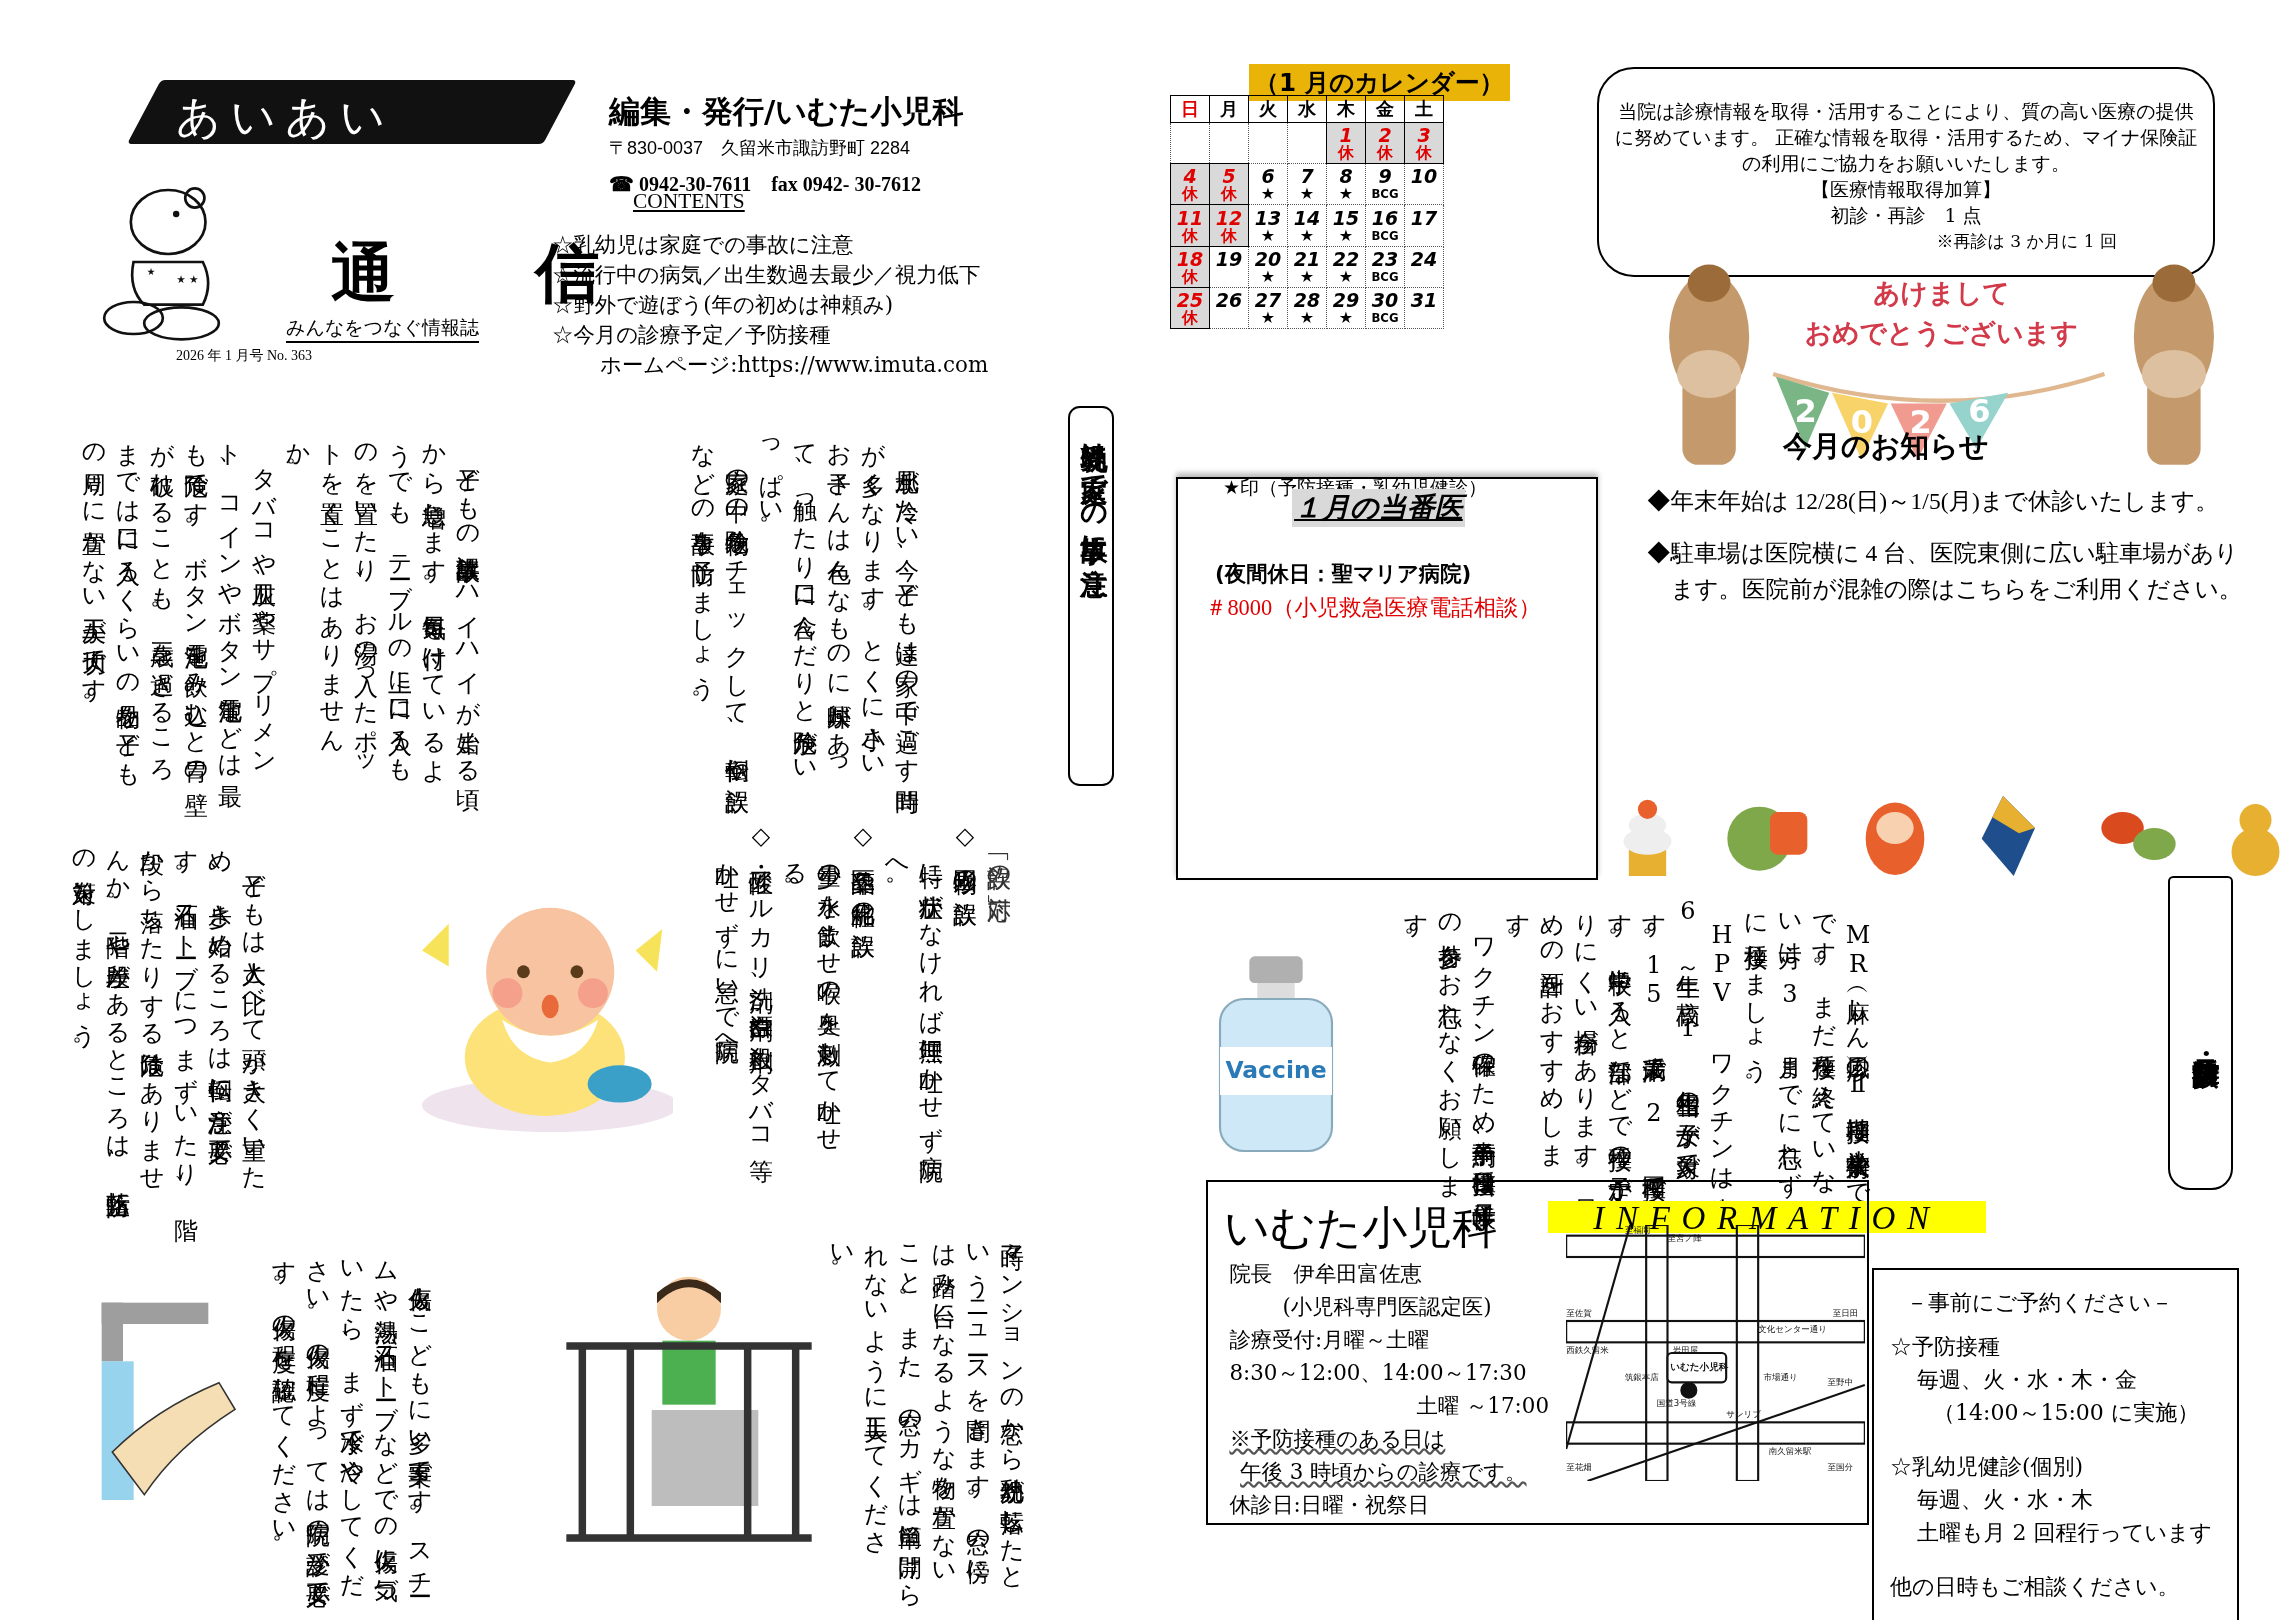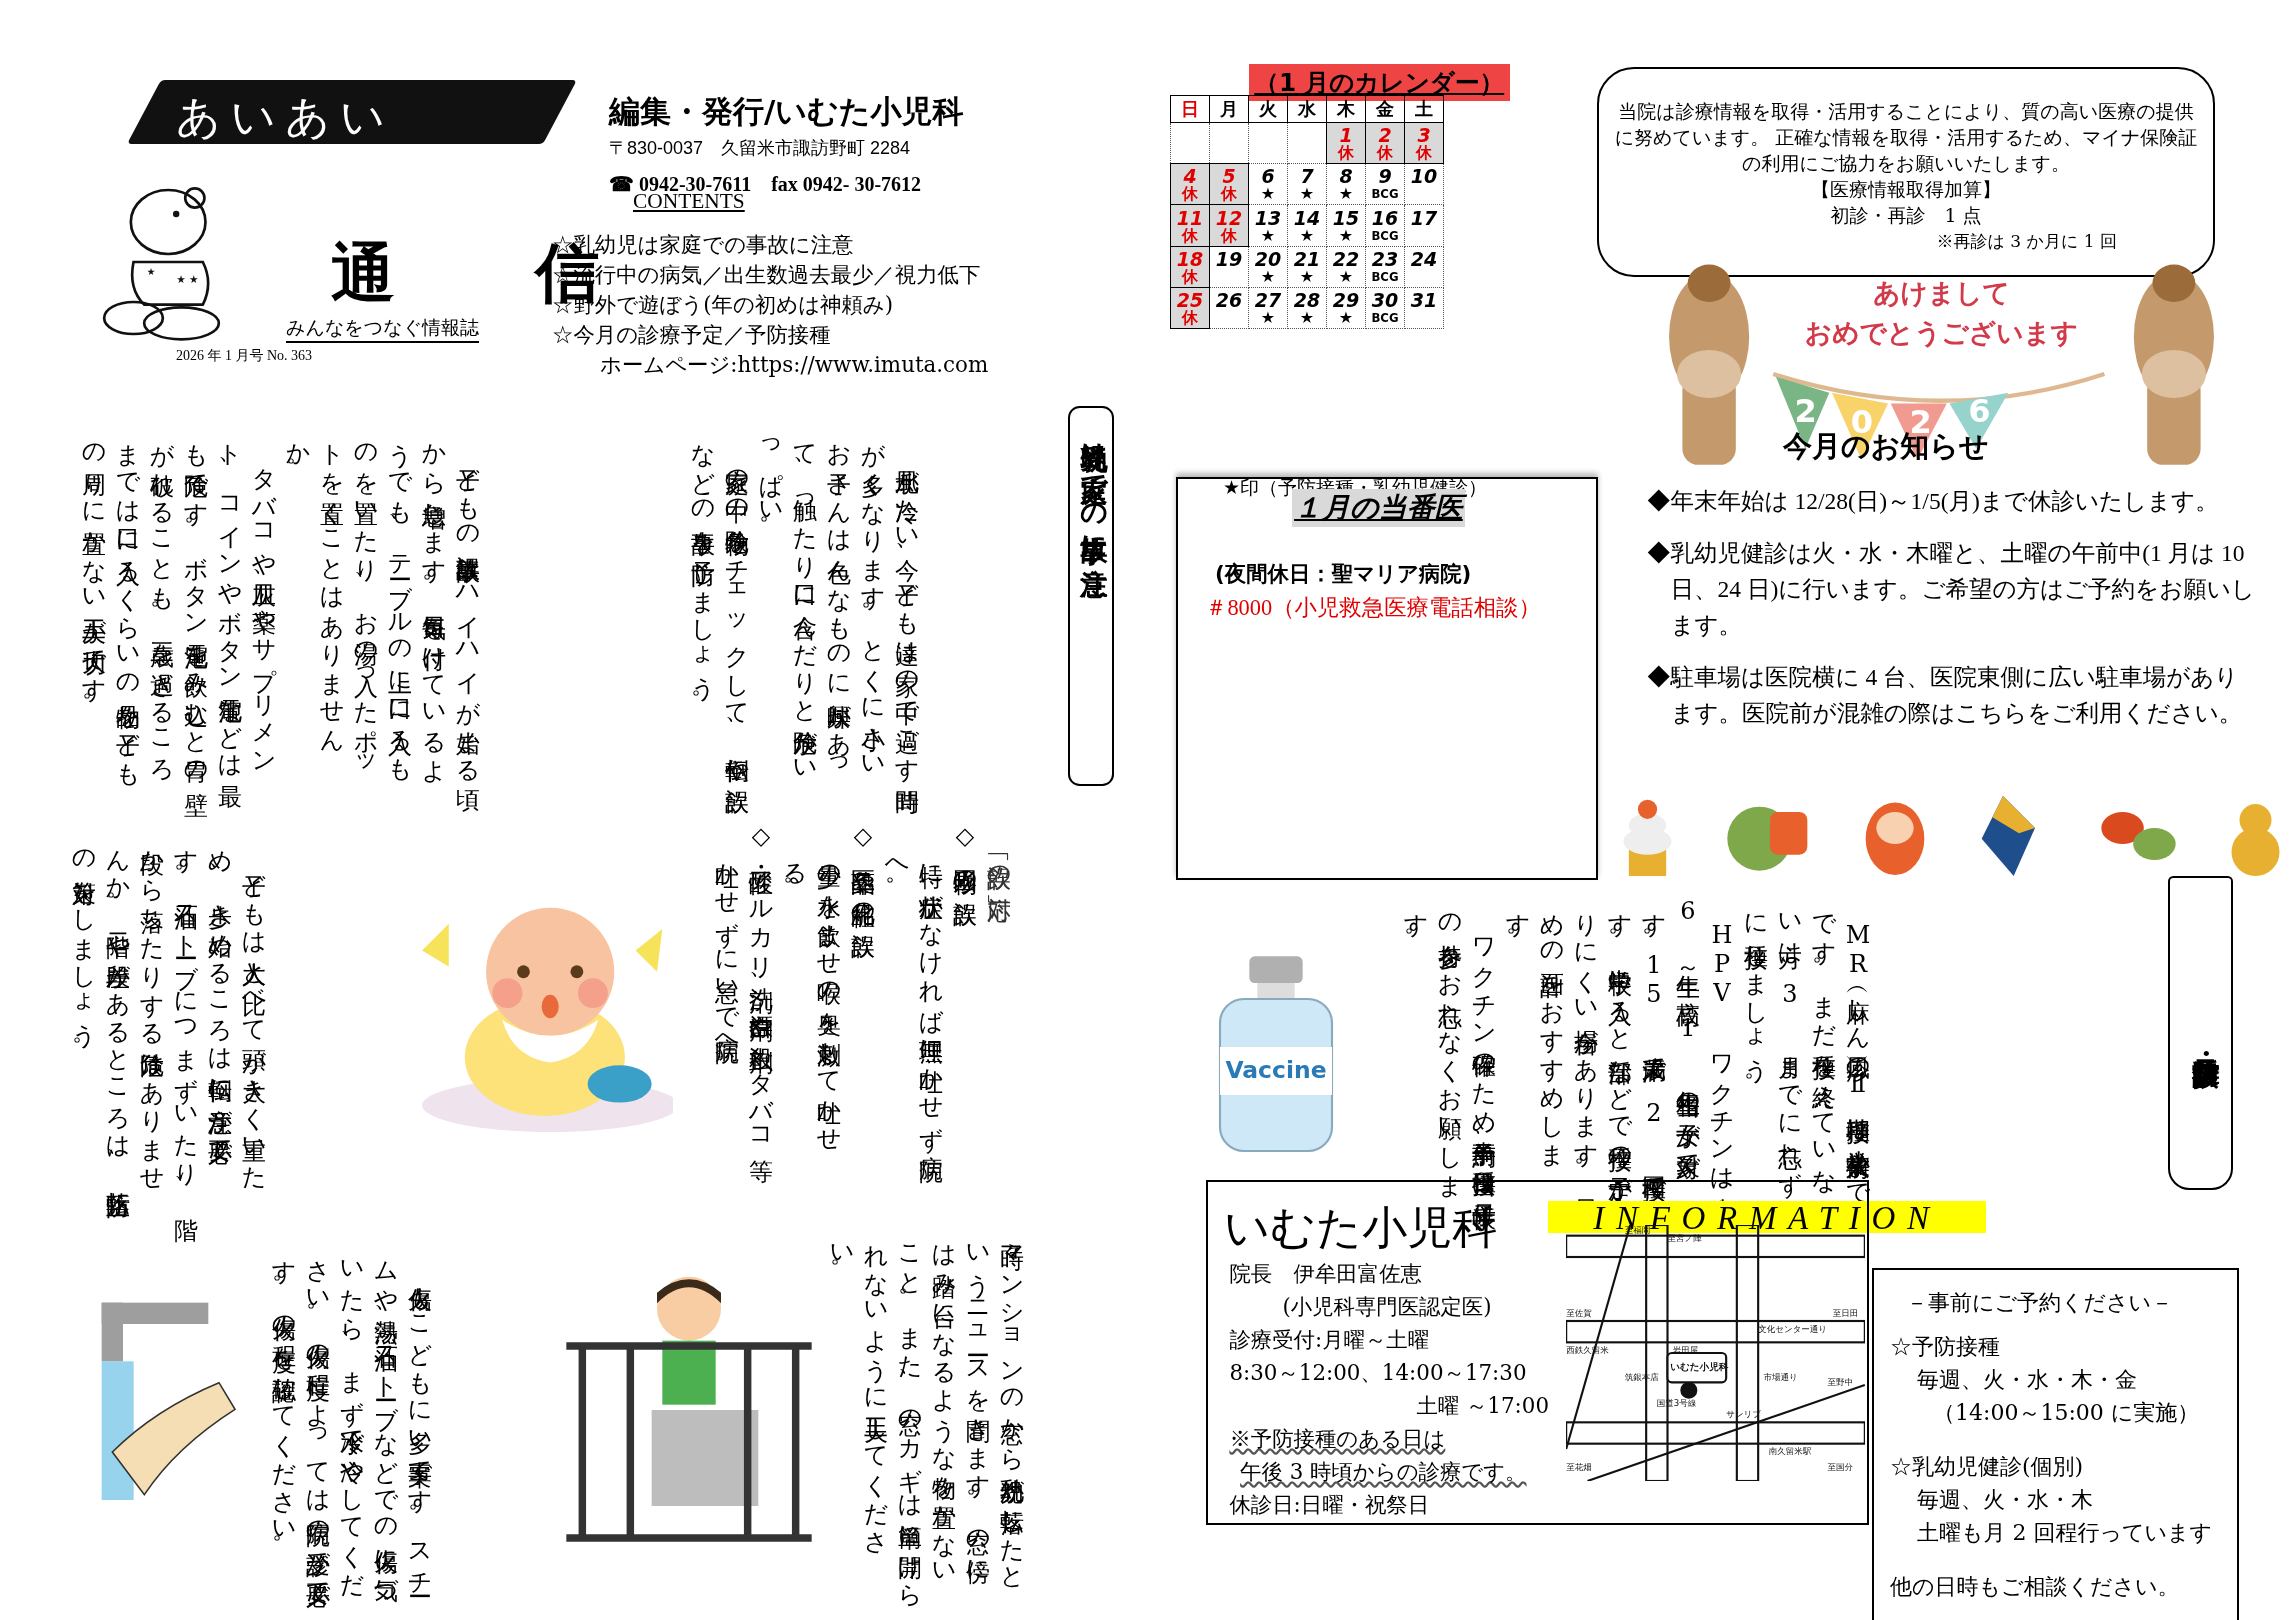--- a/index.html
+++ b/index.html
@@ -24,21 +24,21 @@
   .contents{left:552px;top:230px;font-size:21.4px;line-height:30px;}
   .contents div{white-space:nowrap;}
   .homepage{padding-left:48px;}
 
   
   .col{font-size:24px;line-height:34px;letter-spacing:1.1px;}
   .heading-scroll{left:1068px;top:406px;width:42px;height:376px;border:2.1px solid #000;border-radius:11.7px;}
   .heading-scroll span{font-size:27px;font-weight:900;font-family:"DejaVu Sans",sans-serif;display:block;margin:16px auto 0;}
 
   
-  .cal-title{left:1249px;top:64px;background:#ef4444;font-size:24.6px;font-weight:bold;padding:2.1px 5.3px;font-family:"DejaVu Sans",sans-serif;text-decoration:underline;}
+  .cal-title{left:1249px;top:64px;background:#eab308;font-size:24.6px;font-weight:bold;padding:2.1px 5.3px;font-family:"DejaVu Sans",sans-serif;}
   .cal{left:1170px;top:95px;border-collapse:collapse;font-family:"DejaVu Sans",sans-serif;}
   .cal td{width:36px;height:35px;border:0.5px dotted #555;text-align:center;vertical-align:top;font-weight:bold;font-size:19px;font-style:italic;line-height:18px;padding-top:3.2px;}
   .cal th{width:36px;height:22.4px;border:1.1px solid #000;font-size:18px;}
   .cal td.hol{background:#d9d9d9;border:1.6px double #000;color:#e00000;}
   .cal .sub{display:block;font-size:16px;font-style:normal;}
   .cal .bcg{font-size:11.7px;}
   .cal-note{left:1223px;top:475px;font-size:19px;font-family:"DejaVu Sans",sans-serif;}
 
   
   .duty{left:1176px;top:477px;width:418px;height:399px;border:2.1px solid #000;box-shadow:0 -4.3px 5.3px #bbb;font-family:"DejaVu Sans",sans-serif;}
@@ -292,21 +292,20 @@
   <g fill="#fff" font-size="60" font-weight="bold" font-family="DejaVu Sans">
     <text x="280" y="320">2</text>
     <text x="385" y="340">0</text>
     <text x="495" y="340">2</text>
     <text x="605" y="320">6</text>
   </g>
 </svg>
 <div class="abs month-news">今月のお知らせ</div>
 <div class="abs news">
   <p>◆年末年始は 12/28(日)～1/5(月)まで休診いたします。</p>
-  <p>◆乳幼児健診は火・水・木曜と、土曜の午前中(1 月は 10 日、24 日)に行います。ご希望の方はご予約をお願いします。</p>
   <p>◆駐車場は医院横に 4 台、医院東側に広い駐車場があります。医院前が混雑の際はこちらをご利用ください。</p>
 </div>
 
 <div class="abs icons">
   <svg width="59" height="80" viewBox="0 0 110 150">
       <rect x="20" y="95" width="70" height="55" fill="#e8b030"></rect>
       <ellipse cx="55" cy="85" rx="45" ry="25" fill="#eee"></ellipse>
       <ellipse cx="55" cy="55" rx="35" ry="22" fill="#eee"></ellipse>
       <circle cx="55" cy="25" r="18" fill="#e8602c"></circle>
     </svg>

